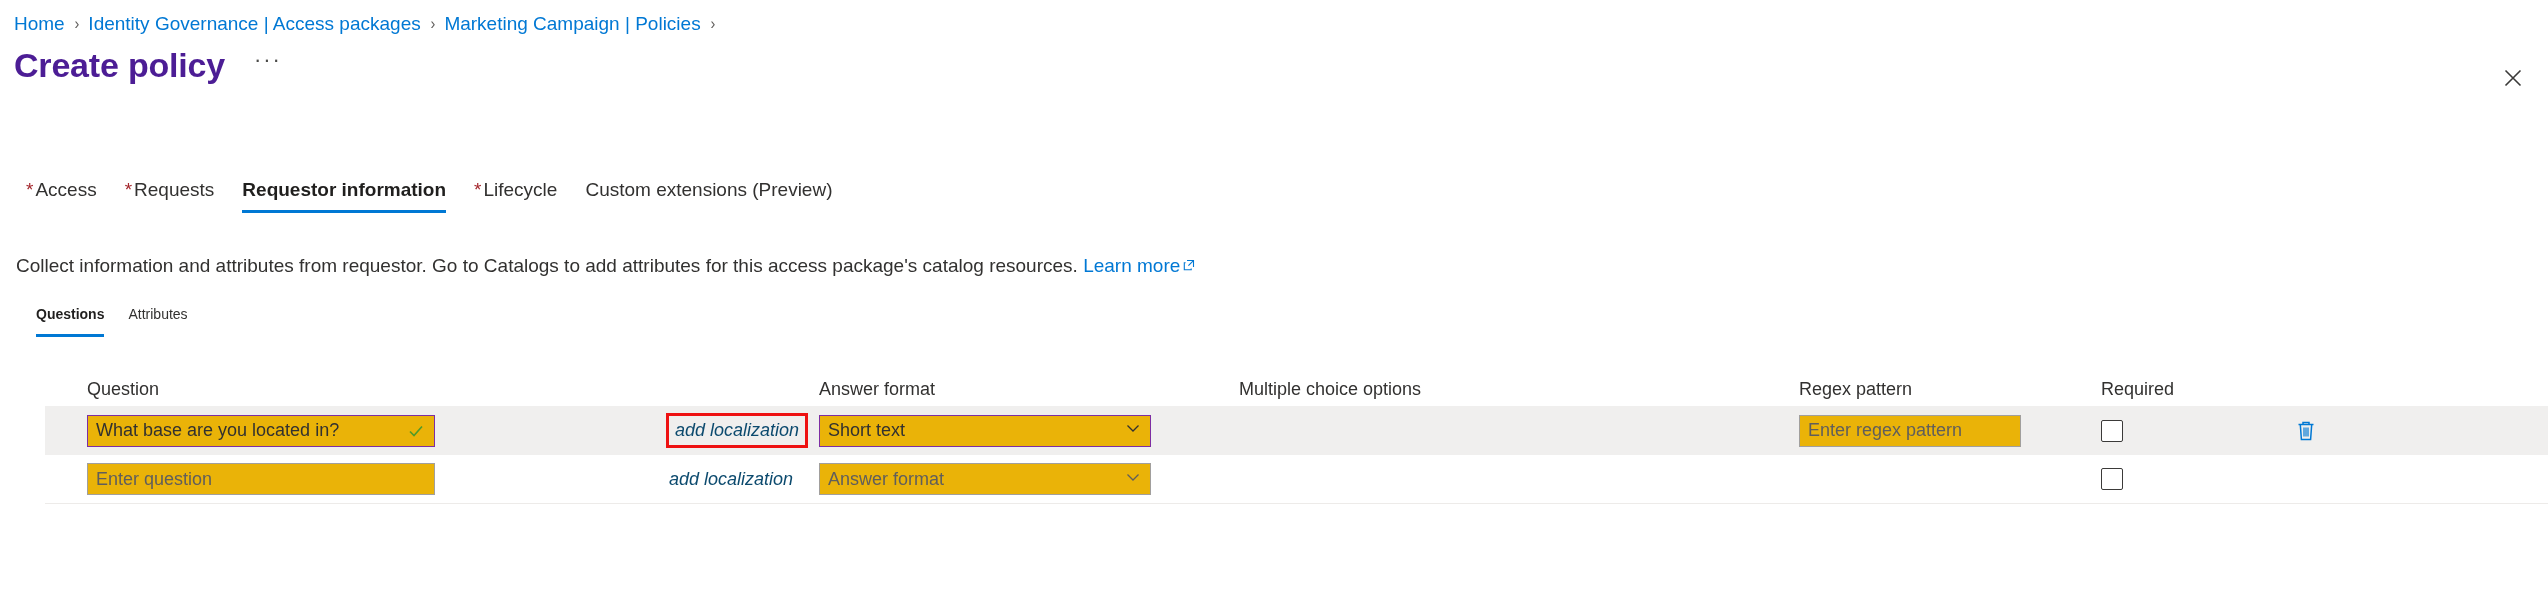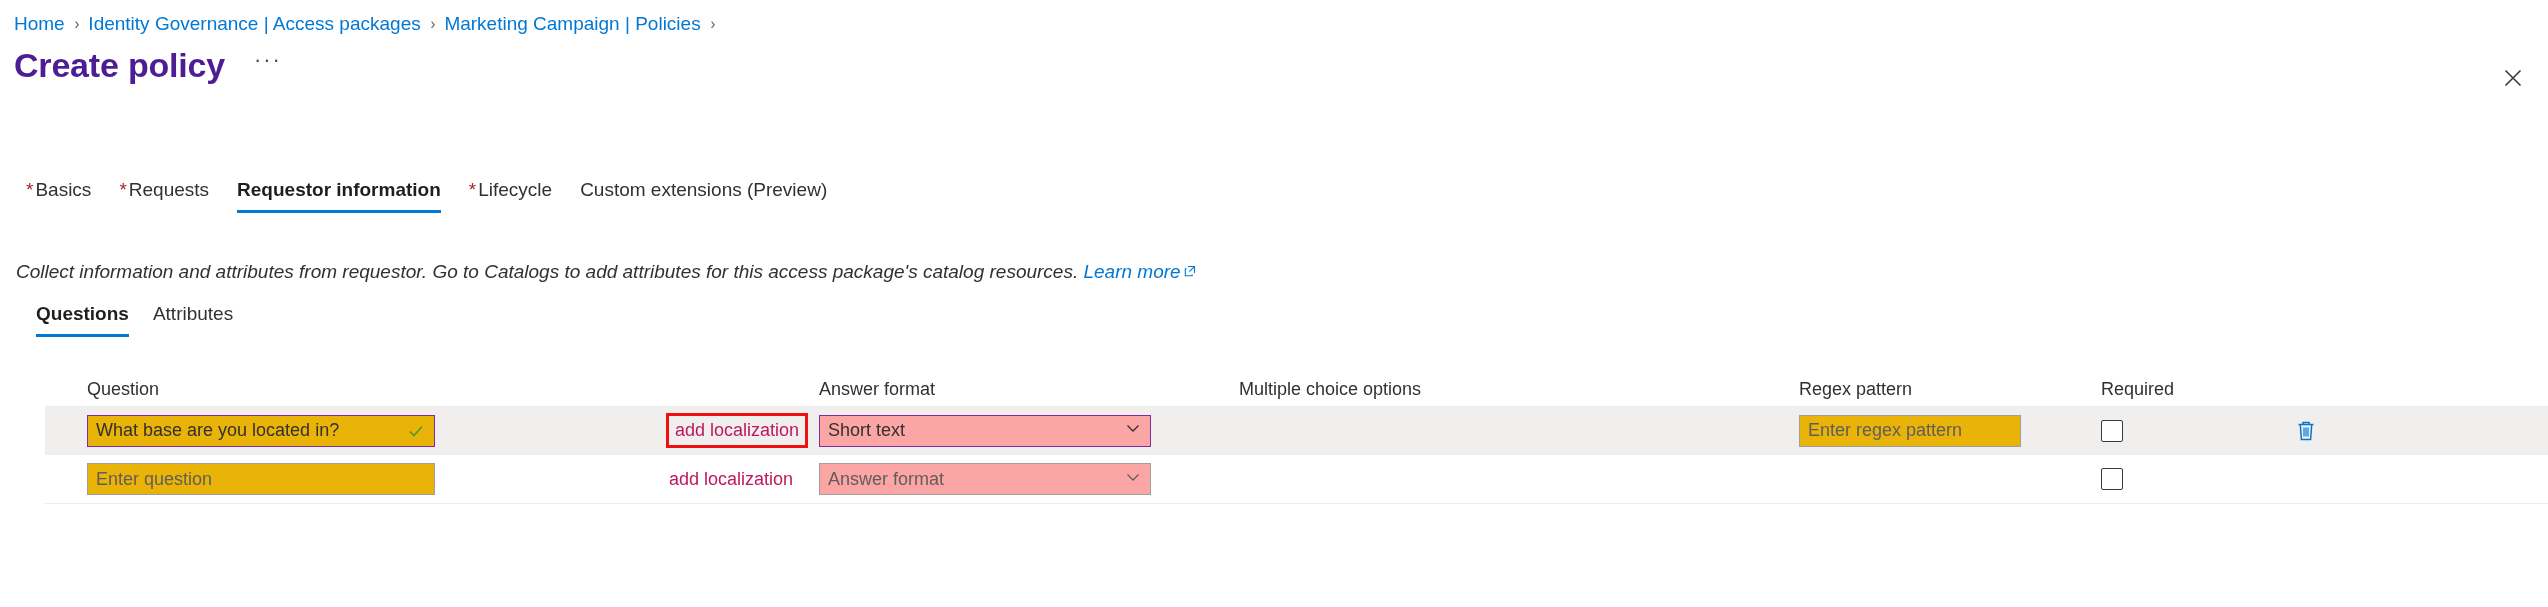--- a/index.html
+++ b/index.html
@@ -117,26 +117,25 @@
     right: 14px;
     bottom: 5px;
     height: 3px;
     background: #0078d4;
   }
 
   
   .description {
     position: absolute;
     left: 16px;
-    top: 258px;
+    top: 252px;
     font-size: 19px;
     line-height: 26px;
     color: #323130;
     white-space: nowrap;
-    font-style: italic;
   }
   .description .learn-more {
     color: #0078d4;
     cursor: pointer;
     text-decoration: none;
   }
   .ext-icon {
     display: inline-block;
     vertical-align: 1px;
     margin-left: 3px;
@@ -145,21 +144,21 @@
   
   .subtabs {
     position: absolute;
     left: 24px;
     top: 300px;
     display: flex;
     align-items: flex-start;
   }
   .subtab {
     position: relative;
-    font-size: 19px;
+    font-size: 14px;
     line-height: 24px;
     color: #323130;
     padding: 2px 12px 14px 12px;
     cursor: pointer;
     white-space: nowrap;
     text-align: right;
   }
   .subtab.active {
     font-weight: 600;
     color: #201f1e;
@@ -233,36 +232,37 @@
   .q-input   { width: 348px; }
   .regex-input { width: 222px; }
 
   .dropdown {
     position: relative;
     width: 332px;
     height: 32px;
     display: flex;
     align-items: center;
     justify-content: space-between;
-    background: #fca5a5;
+    background: #eab308;
     border: 1px solid #a19f9d;
     padding: 0 9px 0 8px;
     font-size: 18px;
     cursor: pointer;
   }
   .dropdown.focused { border-color: #7d2ea3; }
   .dropdown .val { color: #323130; }
   .dropdown .ph  { color: #605e5c; }
 
   .link-localize {
-    color: #be185d;
+    color: #0c4a6e;
     font-size: 18px;
     cursor: pointer;
     text-decoration: none;
     white-space: nowrap;
+    font-style: italic;
   }
 
   
   .annot {
     position: relative;
     display: inline-flex;
     align-items: center;
     padding: 4px 6px;
     outline: 3px solid #ee1111;
     outline-offset: 0;
@@ -304,21 +304,21 @@
 </div>
 
 <div class="close-btn">
   <svg width="18" height="18" viewBox="0 0 18 18">
     <path d="M1.5 1.5 L16.5 16.5 M16.5 1.5 L1.5 16.5" stroke="#3b3a39" stroke-width="1.6" fill="none"></path>
   </svg>
 </div>
 
 <div class="tabstrip">
   <div class="tab">
-    <span class="req-star">*</span><span>Basics</span>
+    <span class="req-star">*</span><span>Access</span>
   </div>
   <div class="tab">
     <span class="req-star">*</span><span>Requests</span>
   </div>
   <div class="tab active">
     <span>Requestor information</span>
   </div>
   <div class="tab">
     <span class="req-star">*</span><span>Lifecycle</span>
   </div>

